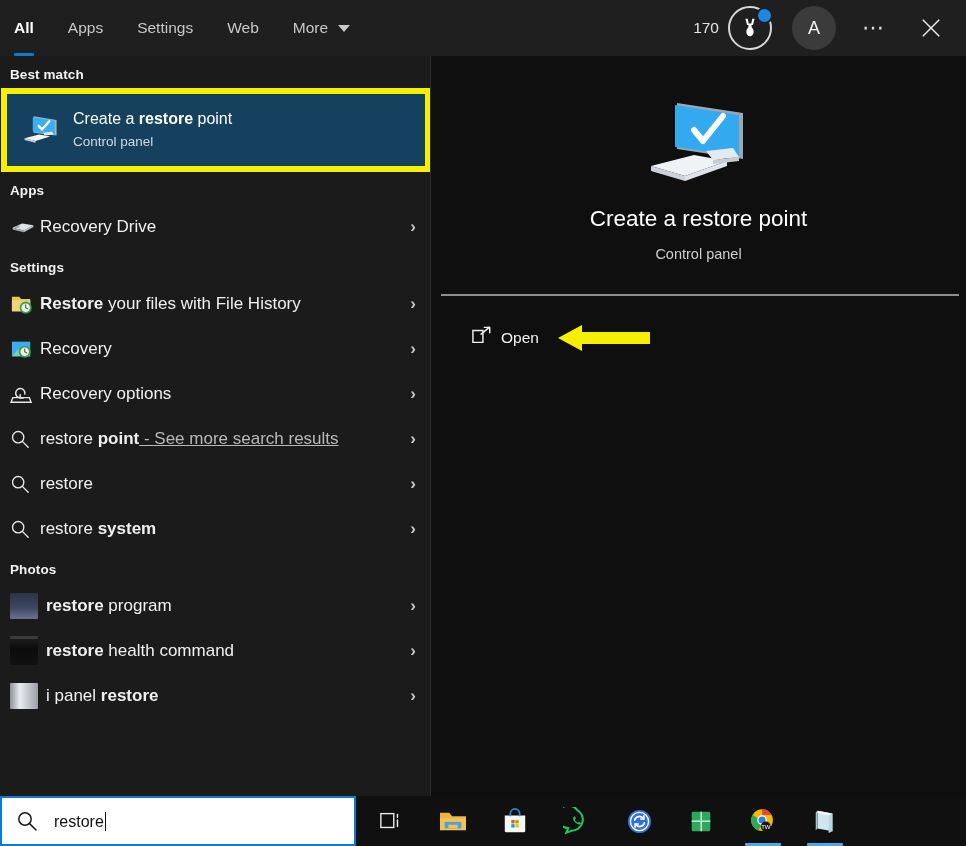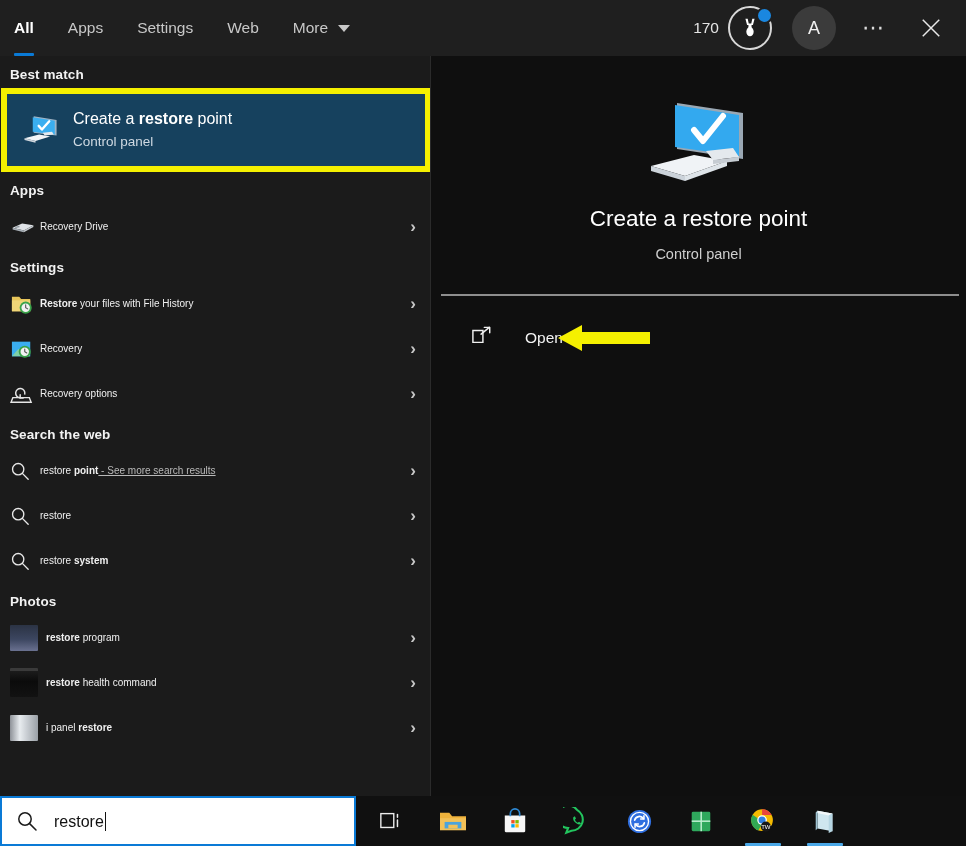--- a/index.html
+++ b/index.html
@@ -44,38 +44,38 @@
   .bestmatch{position:relative;height:72px;background:#16415e;border:6px solid #f5f000;
              display:flex;align-items:center;padding-left:12px;box-sizing:content-box;width:406px;}
   .bm-icon{width:44px;height:44px;flex:0 0 44px;position:relative;margin-right:10px;}
   .bm-text{display:flex;flex-direction:column;justify-content:center;}
   .bm-title{color:#ffffff;font-size:16px;line-height:20px;}
   .bm-title b{font-weight:bold;}
   .bm-sub{color:#cfd9e2;font-size:13.5px;line-height:19px;margin-top:3px;}
 
   .row{height:45px;display:flex;align-items:center;padding-left:10px;padding-right:14px;cursor:default;}
   .row .ricon{width:30px;flex:0 0 30px;display:flex;align-items:center;justify-content:flex-start;}
-  .row .rlabel{flex:1;color:#f0f0f0;font-size:10px;white-space:nowrap;overflow:hidden;}
+  .row .rlabel{flex:1;color:#f0f0f0;font-size:17px;white-space:nowrap;overflow:hidden;}
   .row .rlabel b{font-weight:bold;}
   .row .rlabel .muted{color:#b9b9b9;text-decoration:underline;}
   .row .chev{color:#d6d6d6;font-size:17px;font-weight:bold;opacity:.92;}
   .row.photo .ricon{width:36px;flex:0 0 36px;}
 
   .thumb{width:28px;height:26px;border-radius:1px;}
 
   
   .vdiv{position:absolute;left:430px;top:56px;width:1px;height:740px;background:#2b2b2b;}
 
   
   .right{position:absolute;left:431px;top:56px;width:535px;height:740px;background:#0f0f0f;}
   .preview-icon{position:absolute;left:0;right:0;top:35px;display:flex;justify-content:center;}
   .preview-title{position:absolute;left:0;right:0;top:150px;text-align:center;color:#ffffff;font-size:22.5px;}
   .preview-sub{position:absolute;left:0;right:0;top:190px;text-align:center;color:#cfcfcf;font-size:14.5px;}
   .hdiv{position:absolute;left:10px;top:238px;width:518px;height:2px;background:#8e8e8e;}
-  .openrow{position:absolute;left:40px;top:262px;height:40px;display:flex;align-items:center;gap:32px;}
+  .openrow{position:absolute;left:40px;top:262px;height:40px;display:flex;align-items:center;gap:8px;}
   .open-label{color:#f2f2f2;font-size:15.5px;}
   .arrow{position:absolute;left:125px;top:262px;width:100px;height:40px;}
 
   
   .taskbar{position:absolute;left:0;bottom:0;width:966px;height:50px;background:#101010;}
   .searchbox{position:absolute;left:0;bottom:0;width:356px;height:50px;background:#ffffff;
              border:2px solid #0a7ad6;box-sizing:border-box;display:flex;align-items:center;}
   .searchbox .sicon{margin-left:14px;margin-right:16px;display:flex;}
   .searchtext{color:#111;font-size:16px;position:relative;}
   .caretline{display:inline-block;width:1.5px;height:19px;background:#111;vertical-align:-4px;margin-left:1px;}
@@ -203,21 +203,20 @@
         <svg width="24" height="22" viewBox="0 0 26 24" aria-hidden="true">
           <path d="M3 16 H21 L23 21 H1 Z" fill="none" stroke="#e6e6e6" stroke-width="1.5"></path>
           <path d="M16 12 a5 5 0 1 0 -5 4" fill="none" stroke="#e6e6e6" stroke-width="1.6" stroke-linecap="round"></path>
           <path d="M11 12.8 L11 16.4 L14.3 16.4" fill="none" stroke="#e6e6e6" stroke-width="1.6" stroke-linecap="round"></path>
         </svg>
       </span>
       <span class="rlabel"><span>Recovery options</span></span>
       <span class="chev">›</span>
     </div>
 
-    <div class="sec-header">Search the web</div>
 
     <div class="row">
       <span class="ricon">
         <svg width="20" height="20" viewBox="0 0 22 22" aria-hidden="true">
           <circle cx="9" cy="9" r="6.2" fill="none" stroke="#e8e8e8" stroke-width="1.5"></circle>
           <path d="M13.6 13.6 L20 20" stroke="#e8e8e8" stroke-width="1.5" stroke-linecap="round"></path>
         </svg>
       </span>
       <span class="rlabel"><span>restore </span><b>point</b><span class="muted"> - See more search results</span></span>
       <span class="chev">›</span>

